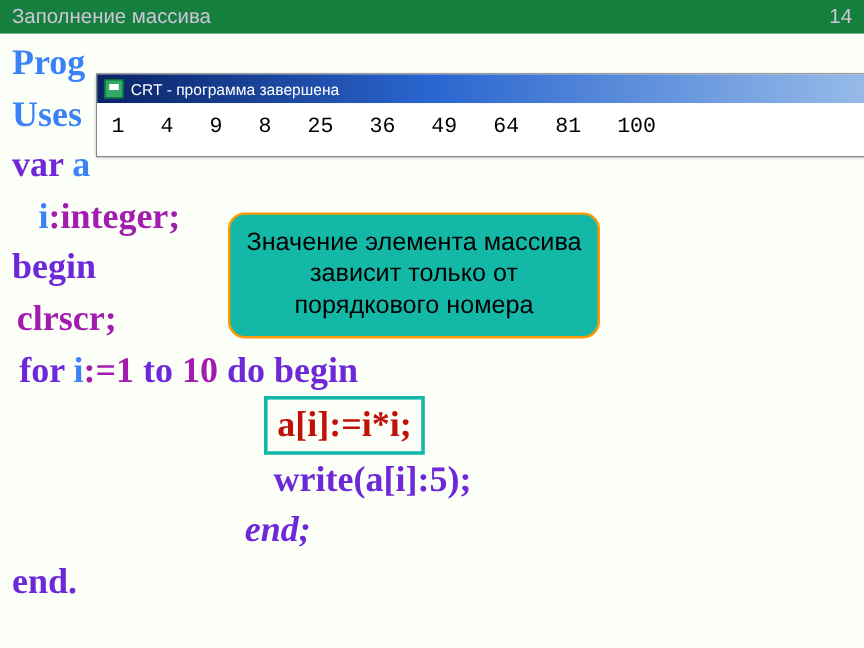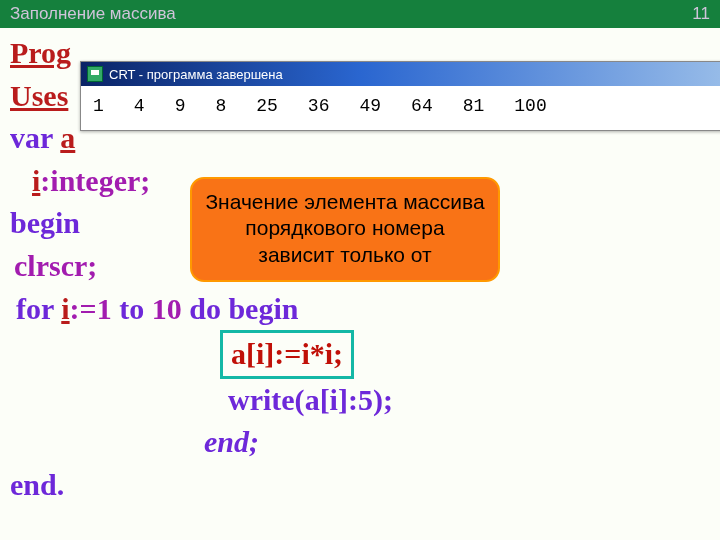--- a/index.html
+++ b/index.html
@@ -19,21 +19,21 @@
       padding: 4px 10px;
       display: flex;
       justify-content: space-between;
     }
     .code-area {
       position: relative;
       padding: 4px 0 0 10px;
     }
     .ln { font-size: 30px; line-height: 1.42; font-weight: bold; }
     .kw { color: #6d28d9; }
-    .id { color: #b91c1c; text-decoration: underline; }
+    .id { color: #3b82f6; }
     .norm { color: #a21caf; }
     .hl { color: #c01008; }
     .crt-window {
       position: absolute;
       left: 80px;
       top: 33px;
       width: 701px;
       background: #fff;
       border: 1px solid #888;
       box-shadow: 0 1px 3px rgba(0,0,0,0.3);
@@ -63,21 +63,21 @@
       gap: 30px;
       font-size: 18px;
       font-family: 'Courier New', monospace;
       color: #000;
     }
     .callout {
       position: absolute;
       left: 190px;
       top: 149px;
       width: 310px;
-      background: #f97316;
+      background: #14b8a6;
       border: 2px solid #ff9900;
       border-radius: 14px;
       padding: 10px 8px 12px;
       text-align: center;
       font-family: Arial, sans-serif;
       font-size: 21px;
       color: #000;
       line-height: 1.25;
       z-index: 5;
     }
@@ -89,21 +89,21 @@
     .indent1 { padding-left: 22px; display:inline-block; }
     .indent2 { padding-left: 210px; display:inline-block; }
     .indent2b { padding-left: 218px; display:inline-block; }
     .indent3 { padding-left: 194px; display:inline-block;font-style:italic; }
   </style>
 </head>
 <body>
 
 <div class="header-bar">
   <span>Заполнение массива</span>
-  <span>11</span>
+  <span>14</span>
 </div>
 
 <div class="code-area">
   <div class="ln"><span class="id">Prog</span></div>
   <div class="ln"><span class="id">Uses</span></div>
   <div class="ln">
     <span class="kw">var </span><span class="id">a</span>
   </div>
   <div class="ln"><span class="indent1"><span class="id">i</span><span class="norm">:integer;</span></span></div>
   <div class="ln"><span class="kw">begin</span></div>
@@ -130,16 +130,16 @@
       <span>36</span>
       <span>49</span>
       <span>64</span>
       <span>81</span>
       <span>100</span>
     </div>
   </div>
 
   <div class="callout">
     <div>Значение элемента массива</div>
+    <div>зависит только от</div>
     <div>порядкового номера</div>
-    <div>зависит только от</div>
   </div>
 </div>
 
 </body></html>

